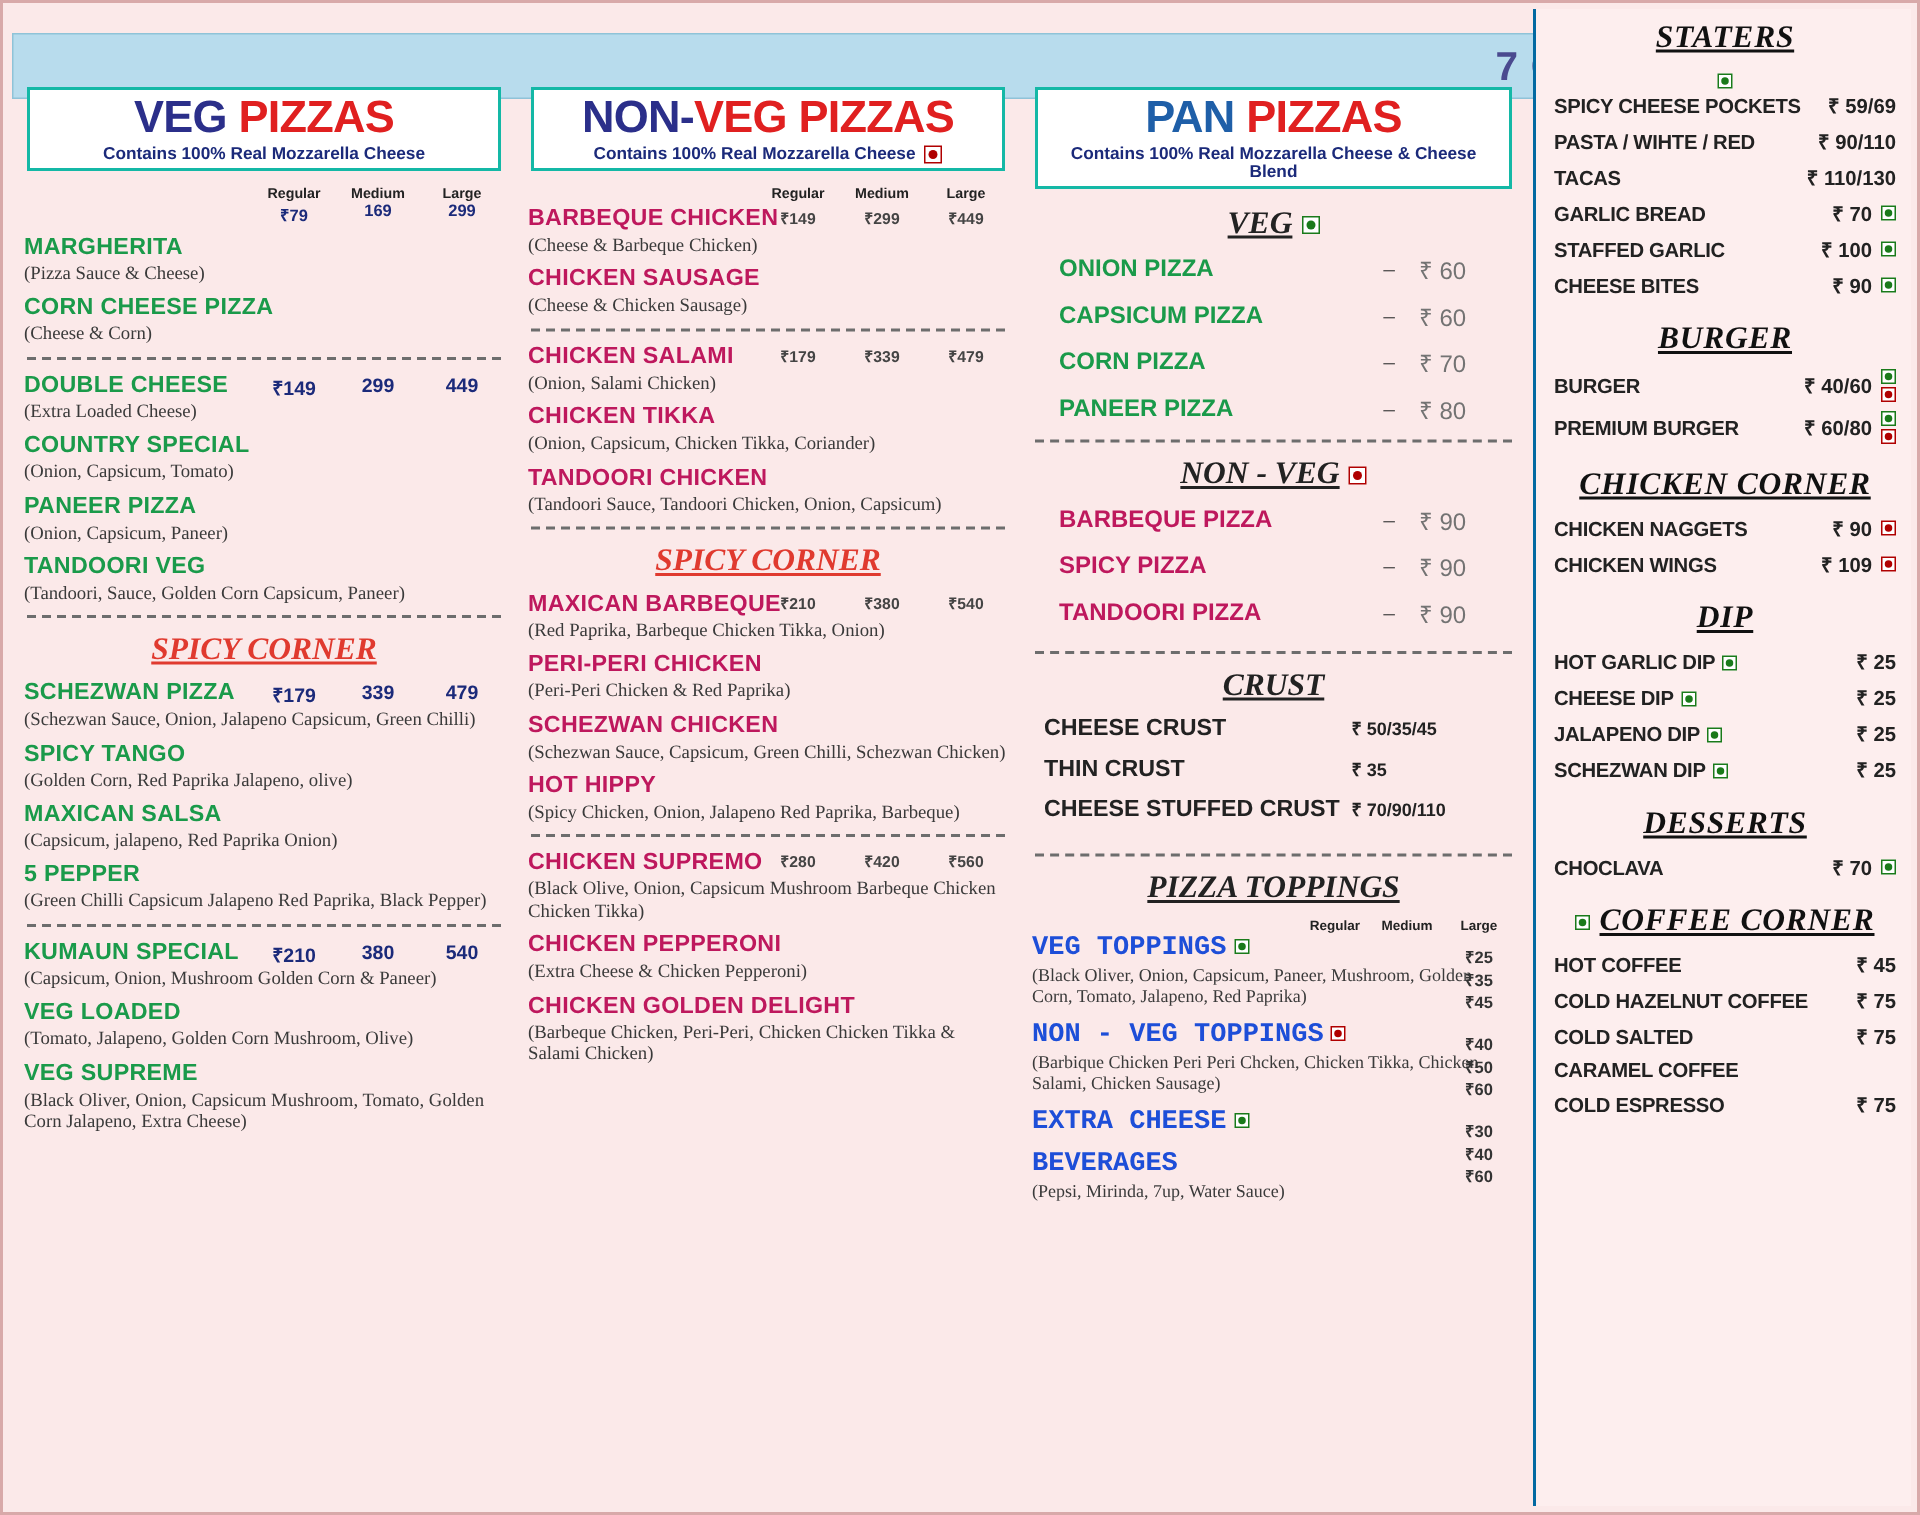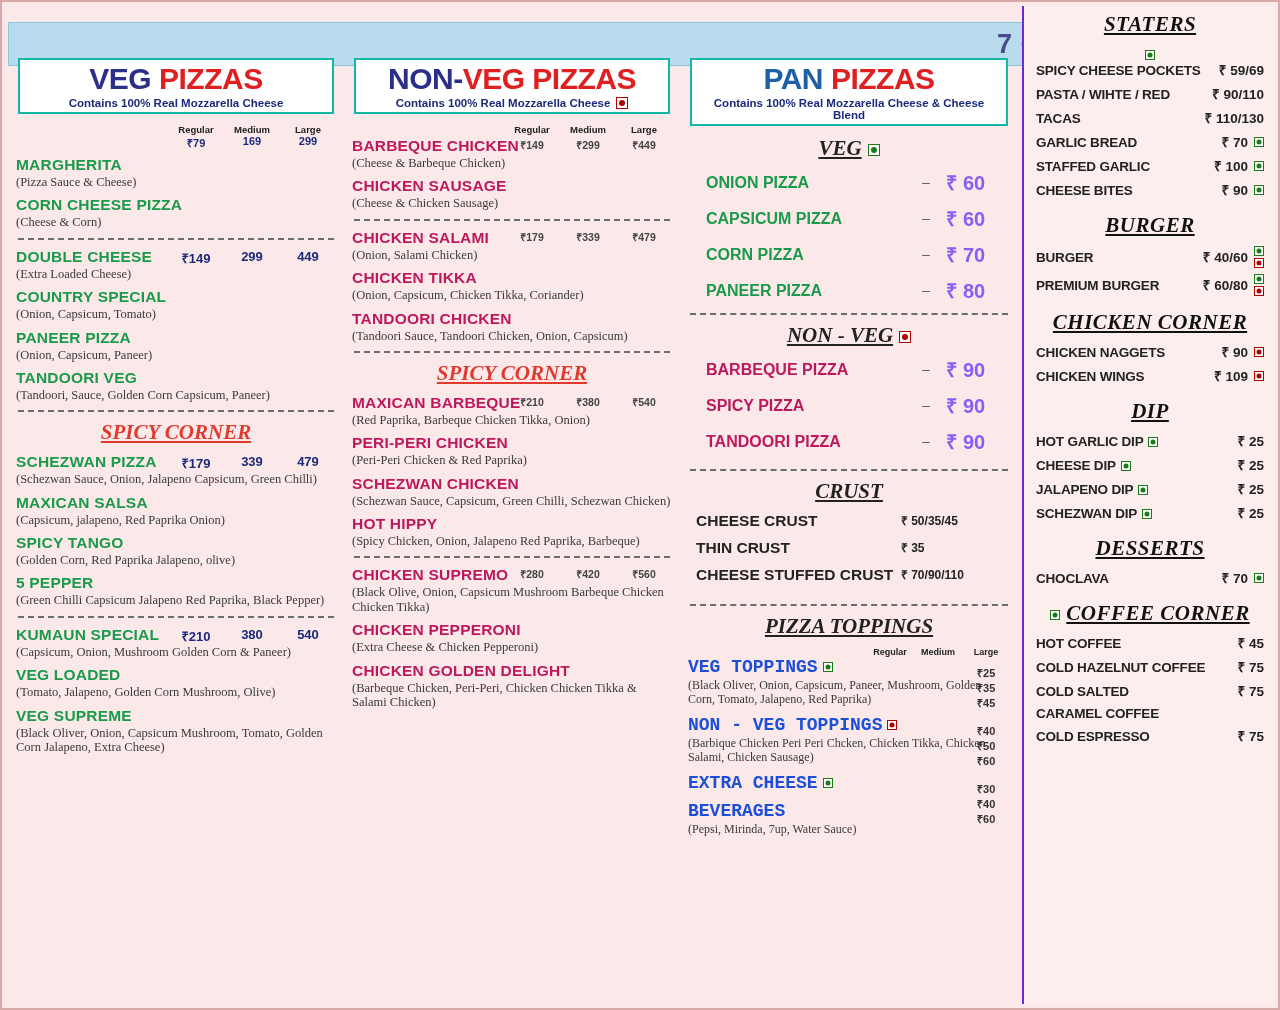--- a/index.html
+++ b/index.html
@@ -84,38 +84,38 @@
     font-weight:bold; font-style:italic; font-size:21px; color:#e03a2f;
     text-decoration:underline; margin:2px 0 8px 0;
   }
   .sect-h.dark { color:#222; }
   .sect-h .mark { margin-left:6px; }
 
   
   .pan-row { display:flex; align-items:center; margin:0 0 9px 0; padding-left:18px; }
   .pan-row .nm { font-family:"Liberation Sans", sans-serif; font-weight:bold; font-size:16px; flex:0 0 200px; }
   .pan-row .dashm { flex:0 0 40px; text-align:center; font-size:15px; color:#333; }
-  .pan-row .pr { font-family:"Liberation Sans", sans-serif; font-weight:bold; font-size:20px; color:#8b5cf6; }
+  .pan-row .pr { font-family:"Liberation Sans", sans-serif; font-weight:normal; font-size:16px; color:#737373; }
   .crust-row { display:flex; align-items:flex-start; margin:0 0 9px 0; padding-left:8px; }
   .crust-row .nm { font-family:"Liberation Sans", sans-serif; font-weight:bold; font-size:15.5px; color:#222; flex:0 0 205px; }
   .crust-row .pr { font-family:"Liberation Sans", sans-serif; font-weight:bold; font-size:12px; color:#222; }
 
   .top-head { display:flex; justify-content:flex-end; font-family:"Liberation Sans", sans-serif; }
   .top-head span { width:48px; text-align:center; font-size:9px; font-weight:bold; color:#222; }
   .topping { position:relative; margin-bottom:8px; }
   .topping .nm { font-family:Liberation Mono, monospace; font-weight:bold; font-size:18px; color:#1d4ed8; }
   .topping .nm .mark { margin-left:5px; }
   .topping .ds { font-size:12px; color:#3a3a3a; line-height:1.2; margin-top:1px; }
   .topping .prices { top:8px;flex-direction:column; }
   .topping .prices span { width:48px; font-size:11px; color:#333; }
 
   
   .rail {
     position:absolute; right:4px; top:4px; bottom:4px; width:252px;
-    border-left:2px solid #6d28d9; padding:4px 10px 4px 12px;
+    border-left:2px solid #0369a1; padding:4px 10px 4px 12px;
     background:#fdeeee;
   }
   .rail h2 {
     margin:2px 0 8px 0; text-align:center;
     font-family:"Liberation Serif", serif; font-style:italic; font-weight:bold;
     font-size:21px; color:#111; text-decoration:underline; letter-spacing:.5px;
   }
   .rail h2 .mark { margin-right:6px; }
   .r-row { display:flex; align-items:center; margin-bottom:6px; }
   .r-row .nm { font-family:"Liberation Sans", sans-serif; font-weight:bold; font-size:13.5px; color:#222; flex:1; letter-spacing:-.2px; }
@@ -198,26 +198,26 @@
       <div class="item">
         <div class="prices">
           <span>₹179</span>
           <span>339</span>
           <span>479</span>
         </div>
         <div class="nm g">SCHEZWAN PIZZA</div>
         <div class="ds">(Schezwan Sauce, Onion, Jalapeno Capsicum, Green Chilli)</div>
       </div>
       <div class="item">
+        <div class="nm g">SPICY TANGO</div>
+        <div class="ds">(Golden Corn, Red Paprika Jalapeno, olive)</div>
+      </div>
+      <div class="item">
         <div class="nm g">MAXICAN SALSA</div>
         <div class="ds">(Capsicum, jalapeno, Red Paprika Onion)</div>
-      </div>
-      <div class="item">
-        <div class="nm g">SPICY TANGO</div>
-        <div class="ds">(Golden Corn, Red Paprika Jalapeno, olive)</div>
       </div>
       <div class="item">
         <div class="nm g">5 PEPPER</div>
         <div class="ds">(Green Chilli Capsicum Jalapeno Red Paprika, Black Pepper)</div>
       </div>
 
       <div class="dash"></div>
 
       <div class="item">
         <div class="prices">

